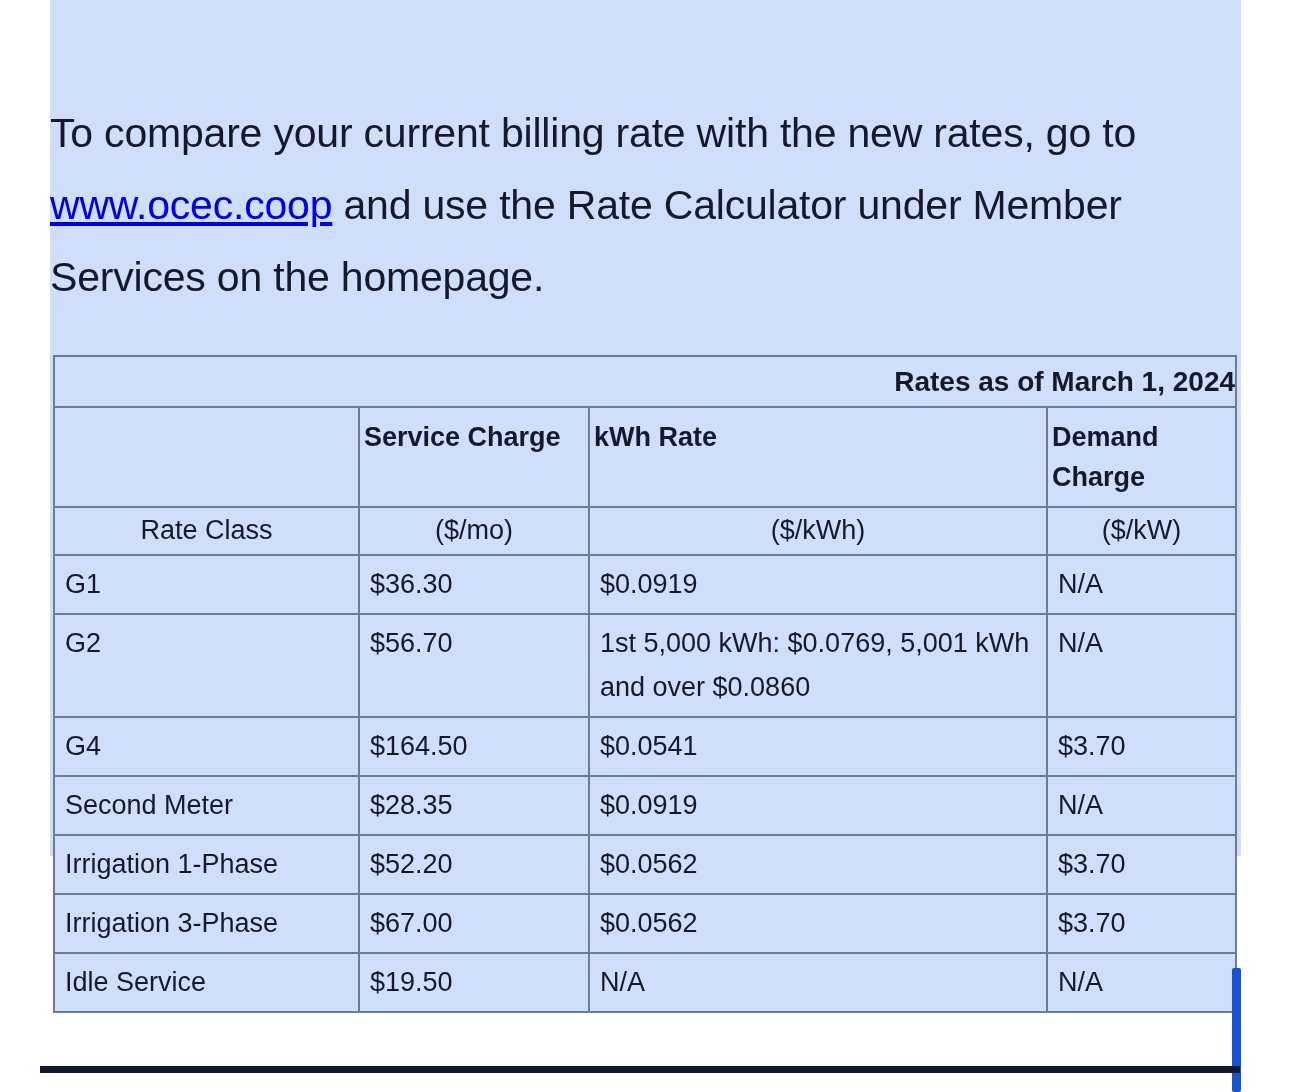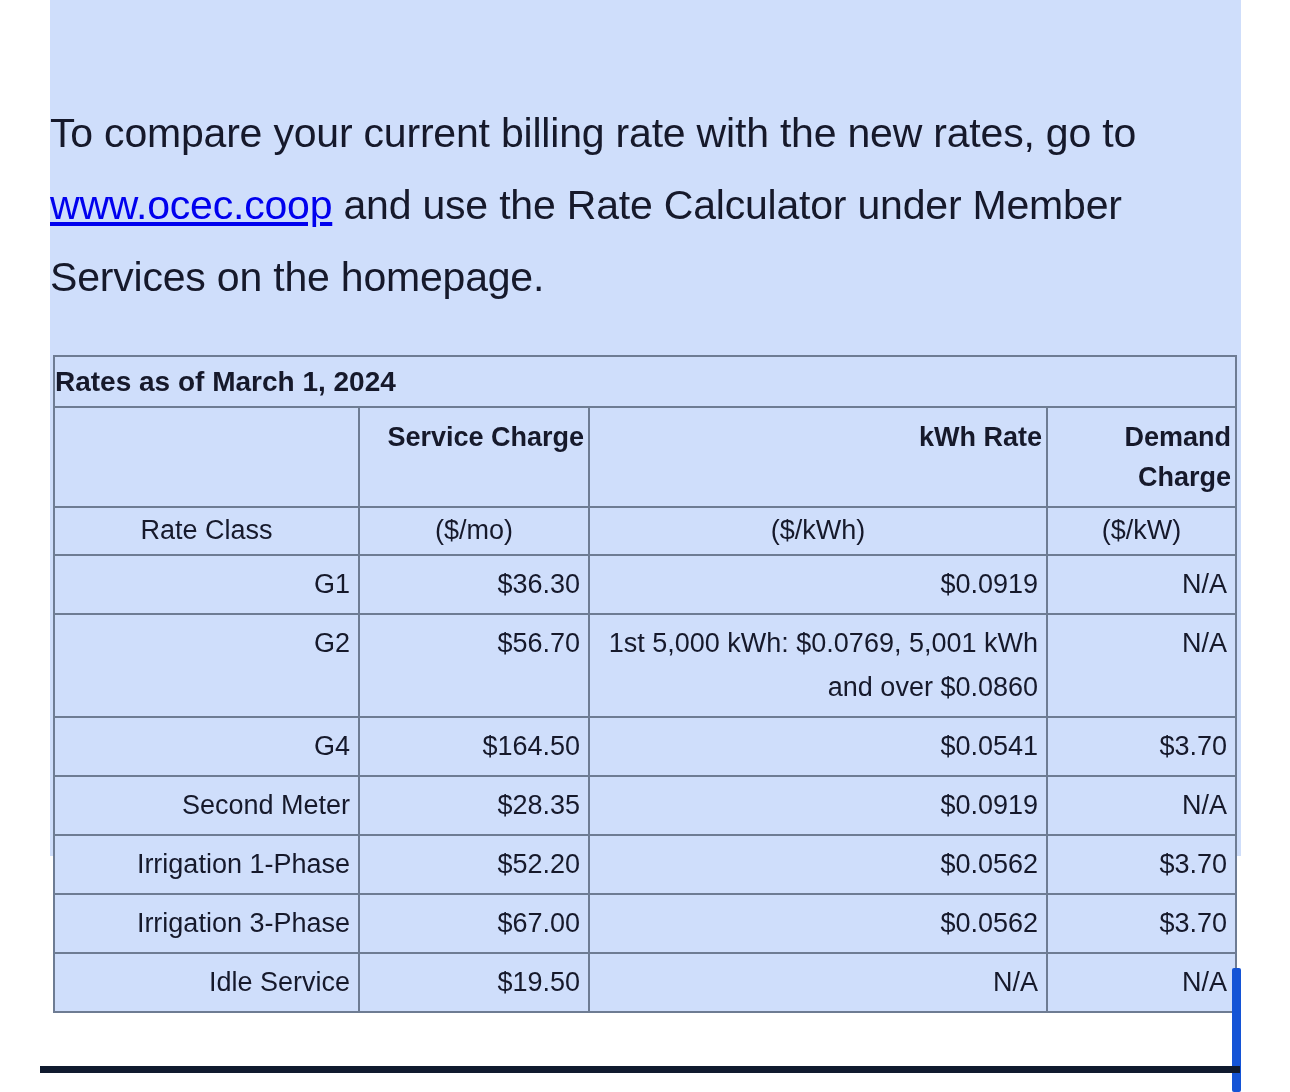--- a/index.html
+++ b/index.html
@@ -53,25 +53,25 @@
     table-layout: fixed;
     color: #16192b;
     background: #cfdefb;
   }
   table.rates td, table.rates th {
     border: 2px solid #6e7c93;
     font-size: 27px;
     padding: 2px 8px;
     vertical-align: top;
     font-weight: normal;
+    text-align: left;
+    background: #cfdefb;
+  }
+  table.rates .title {
     text-align: right;
-    background: #cfdefb;
-  }
-  table.rates .title {
-    text-align: left;
     font-weight: bold;
     font-size: 28px;
     padding: 9px 0 8px 0;
   }
   table.rates .hdr {
     font-weight: bold;
     font-size: 27px;
     line-height: 40px;
     padding: 9px 4px;
   }

